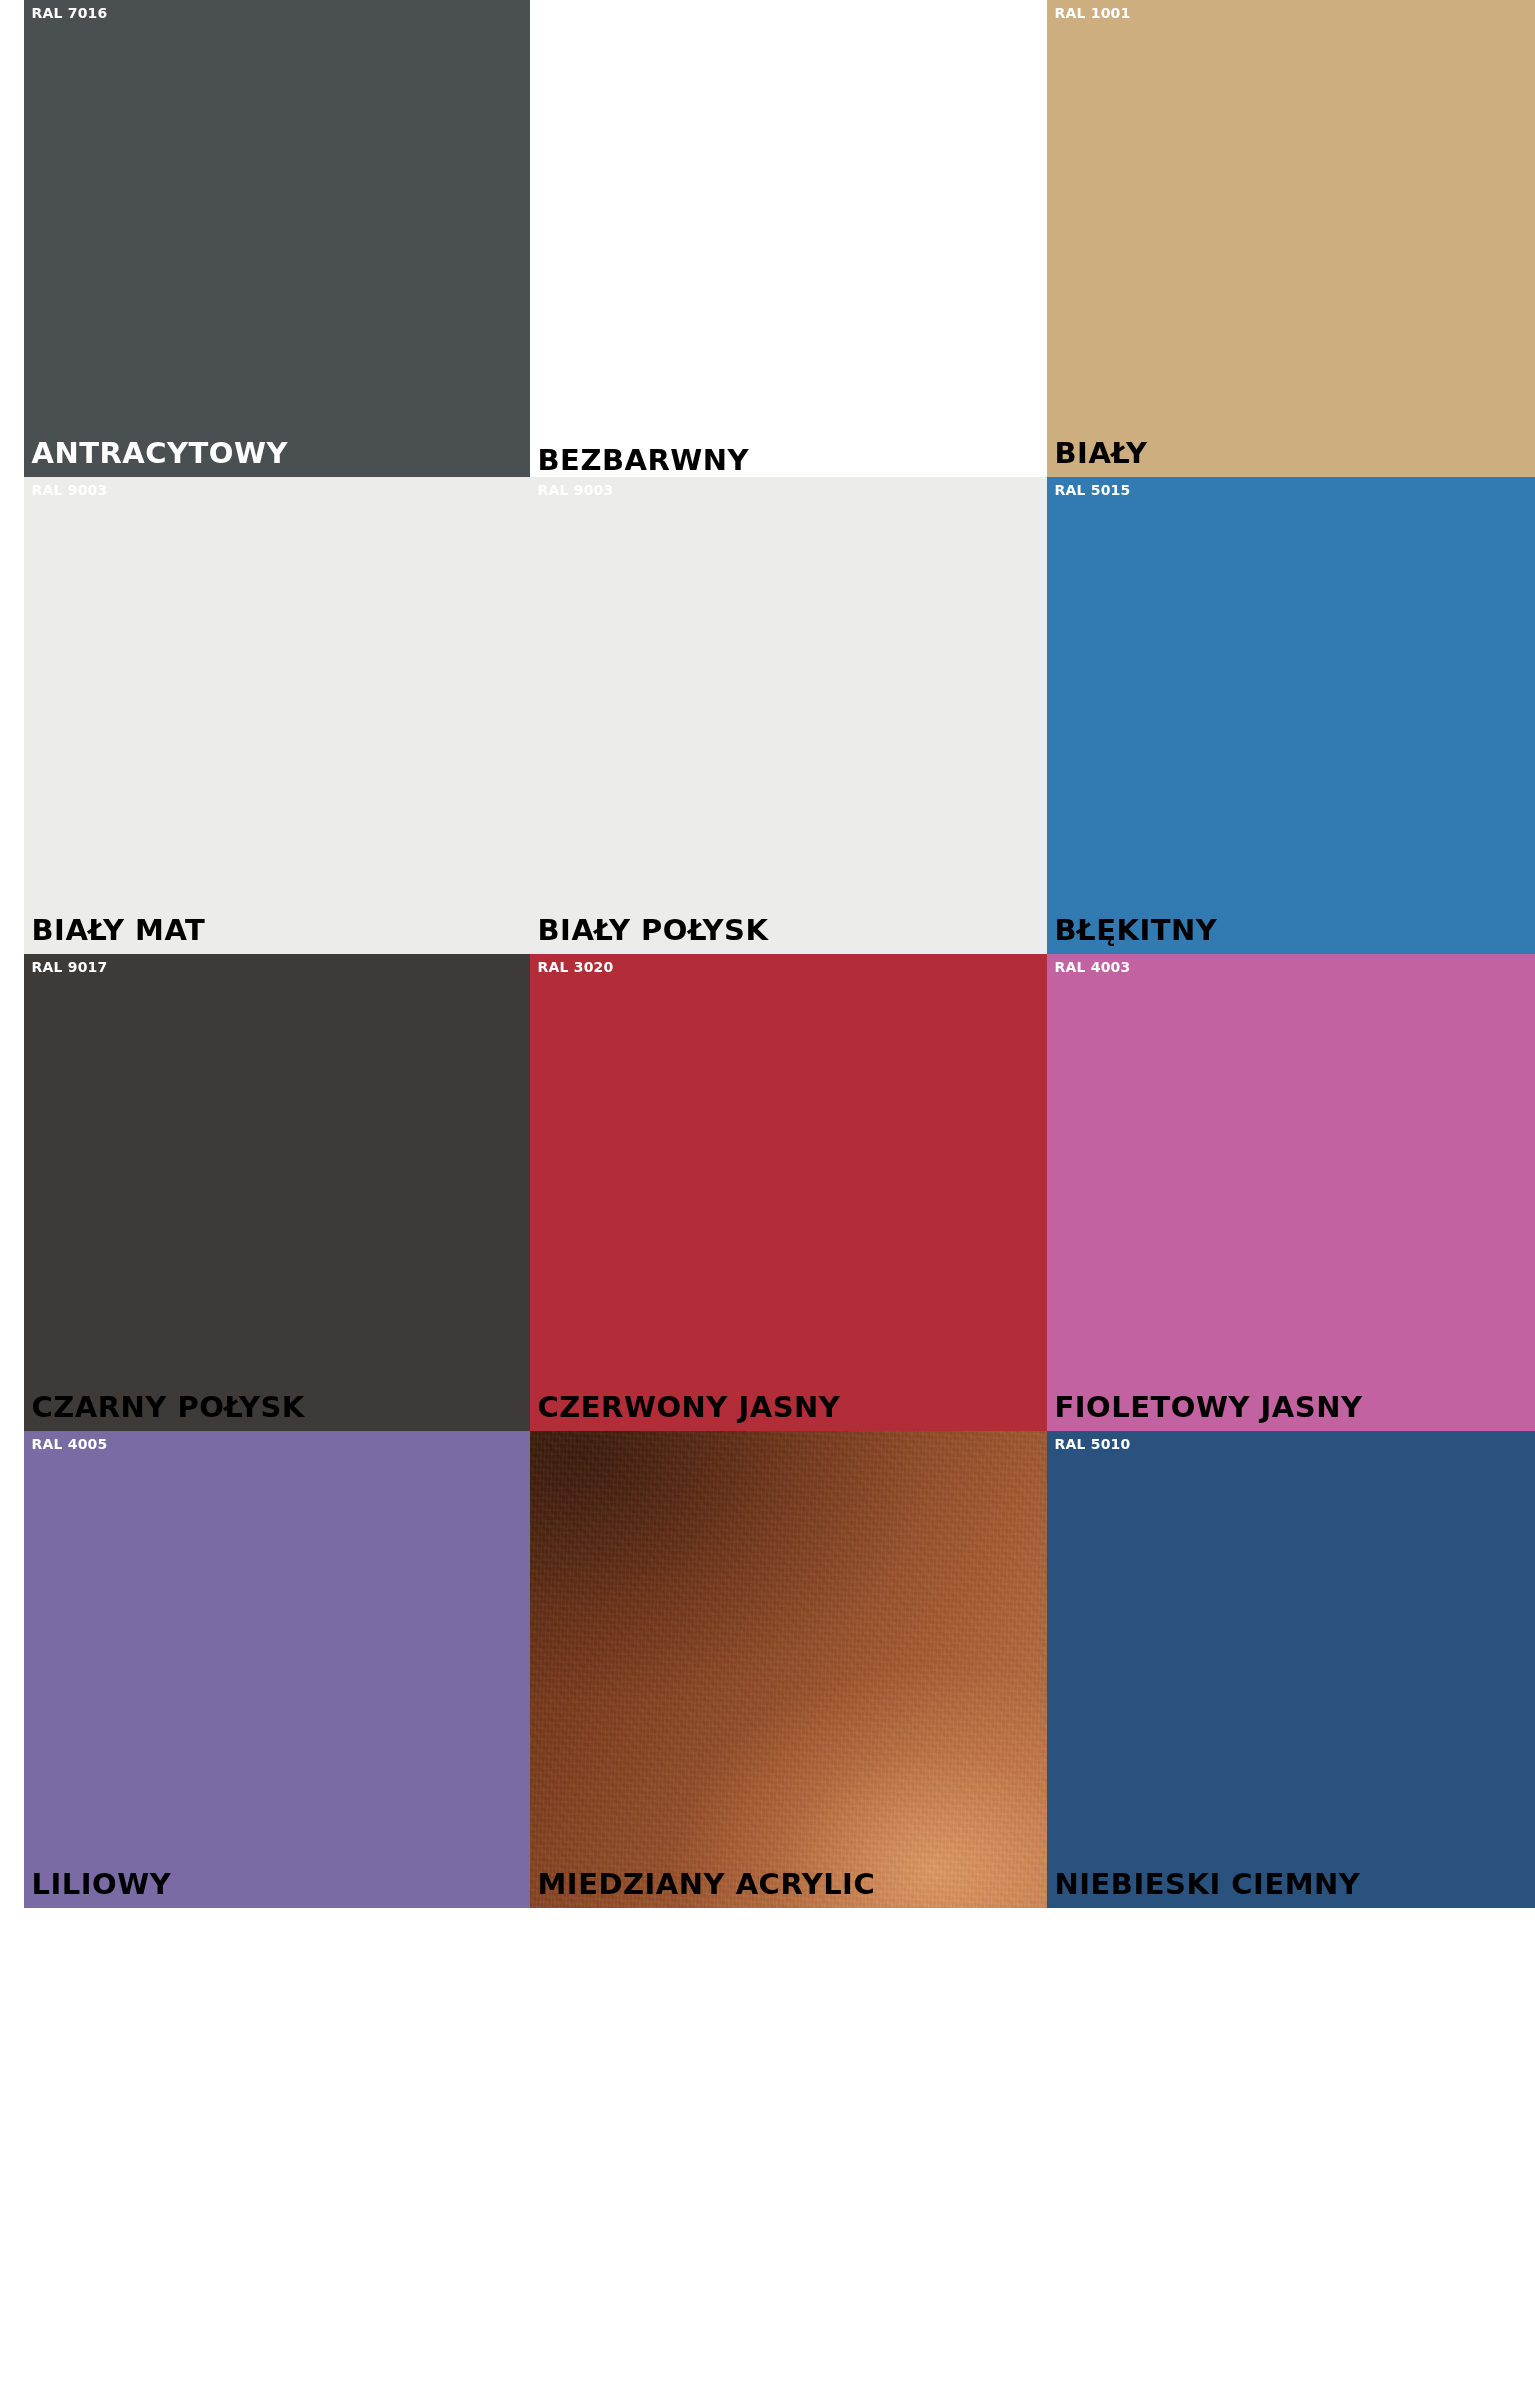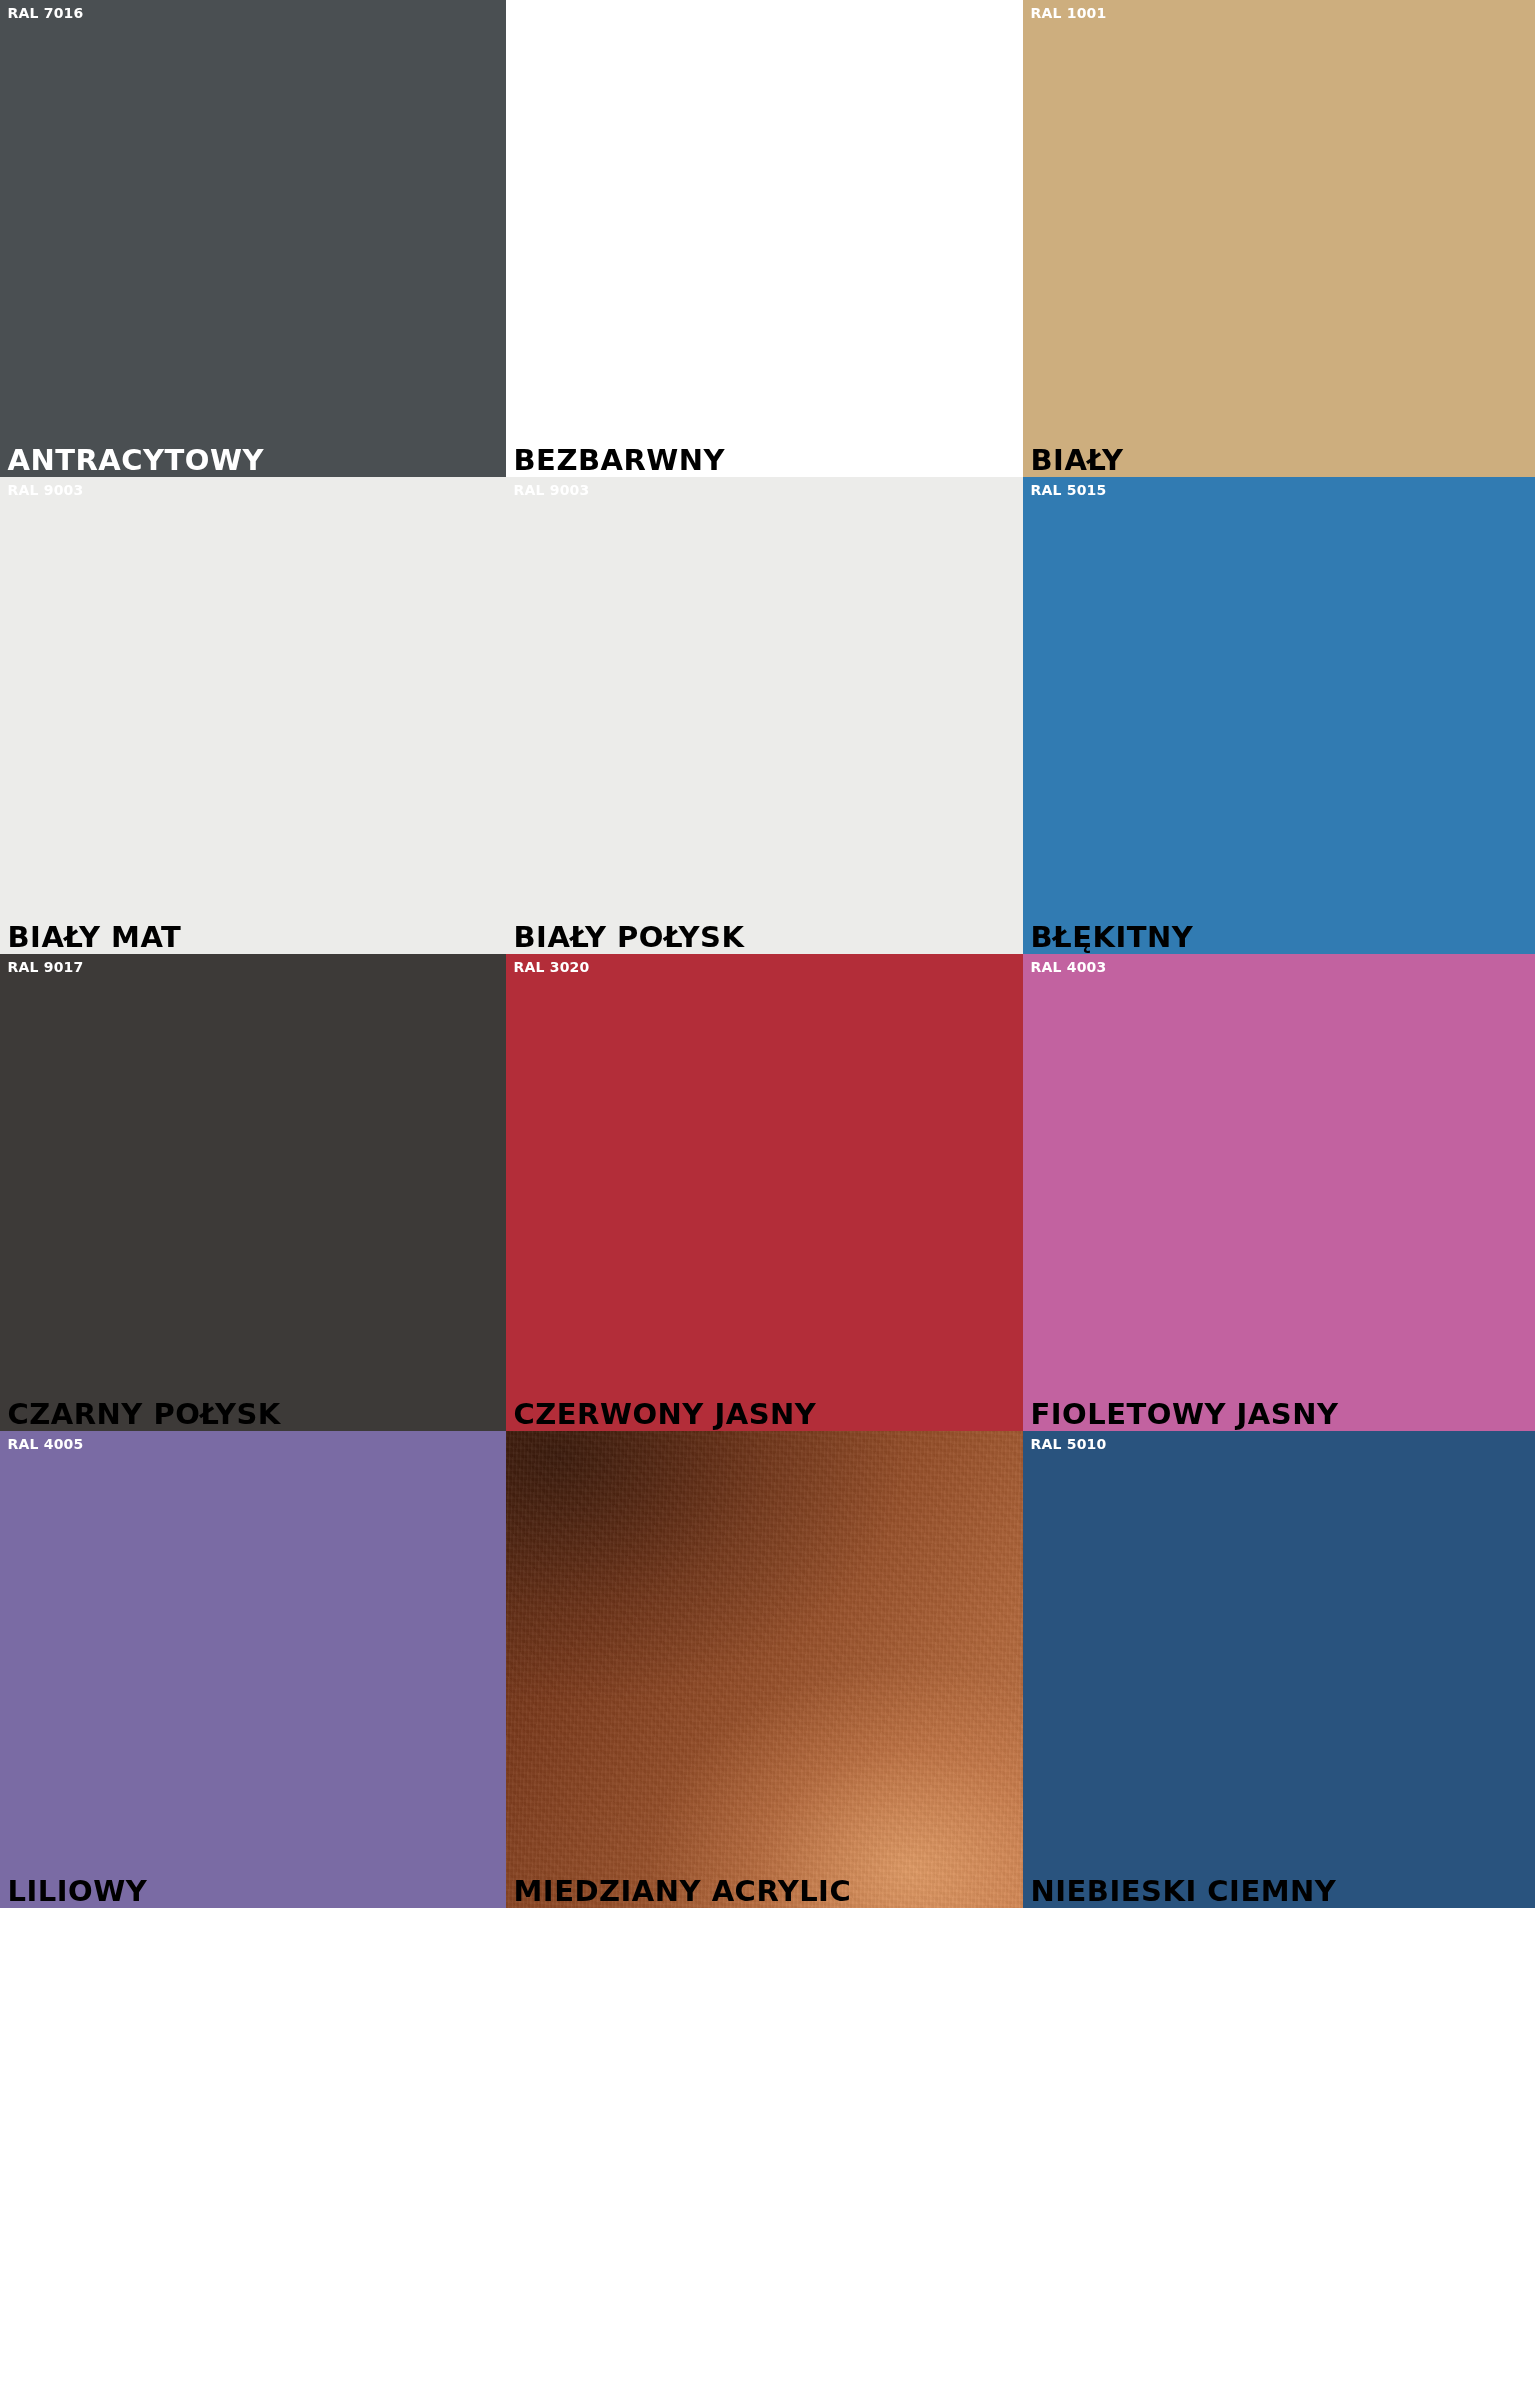--- a/index.html
+++ b/index.html
@@ -6,20 +6,21 @@
   html, body {
     width:1535px;
     background:#ffffff;
     font-family:"DejaVu Sans", sans-serif;
   }
   #swatch-grid {
     width:1434px;
     display:grid;
     grid-template-columns:506px 517px 512px;
     grid-auto-rows:477px;
+    padding-left:24px;
   }
   .swatch {
     position:relative;
     overflow:hidden;
   }
   .swatch-fill {
     position:absolute;
     inset:0;
   }
   .ral-code {
@@ -30,21 +31,21 @@
     font-weight:bold;
     line-height:1;
     letter-spacing:0.2px;
     color:#ffffff;
     z-index:3;
     white-space:nowrap;
   }
   .color-name {
     position:absolute;
     left:7.5px;
-    bottom:2px;
+    bottom:9px;
     font-size:29px;
     font-weight:bold;
     line-height:1;
     letter-spacing:0.5px;
     z-index:3;
     white-space:nowrap;
   }
   .name-dark  { color:#000000; }
   .name-light { color:#ffffff; }
   

